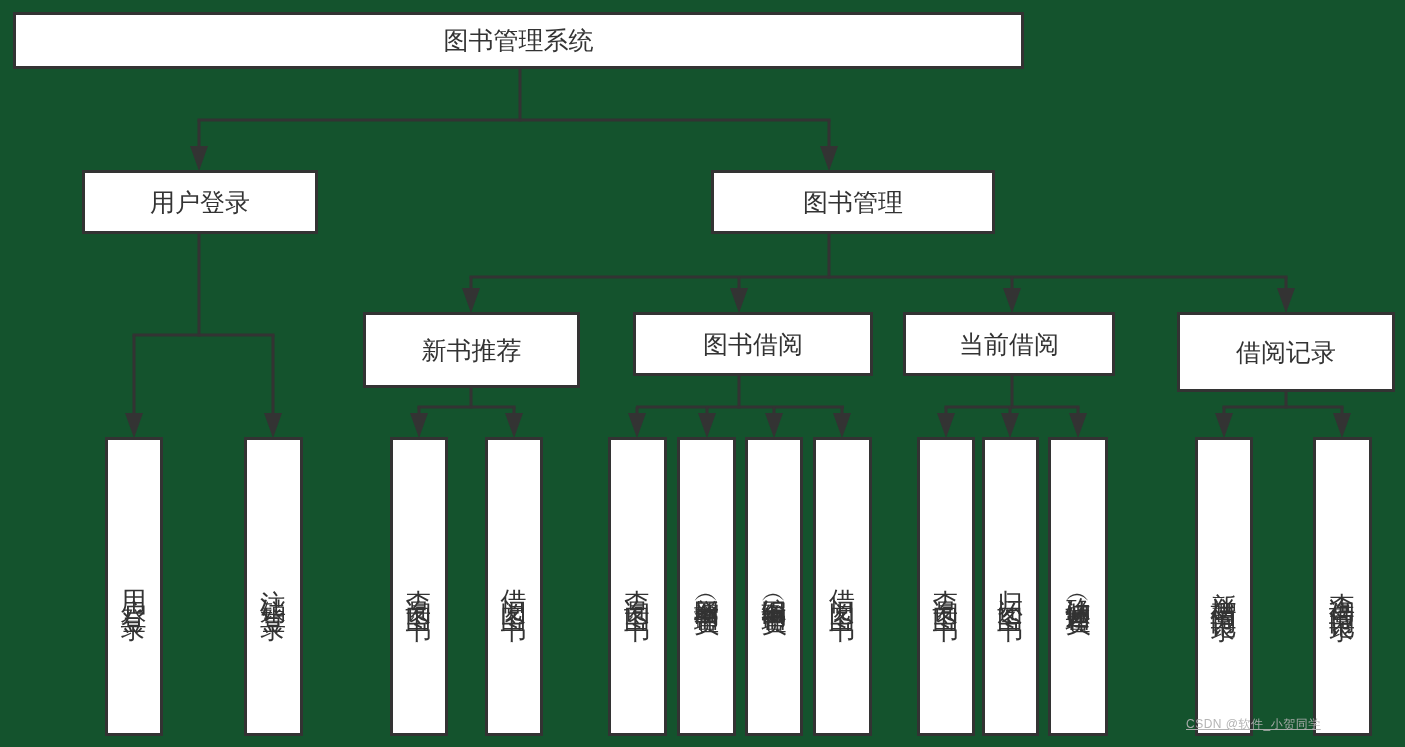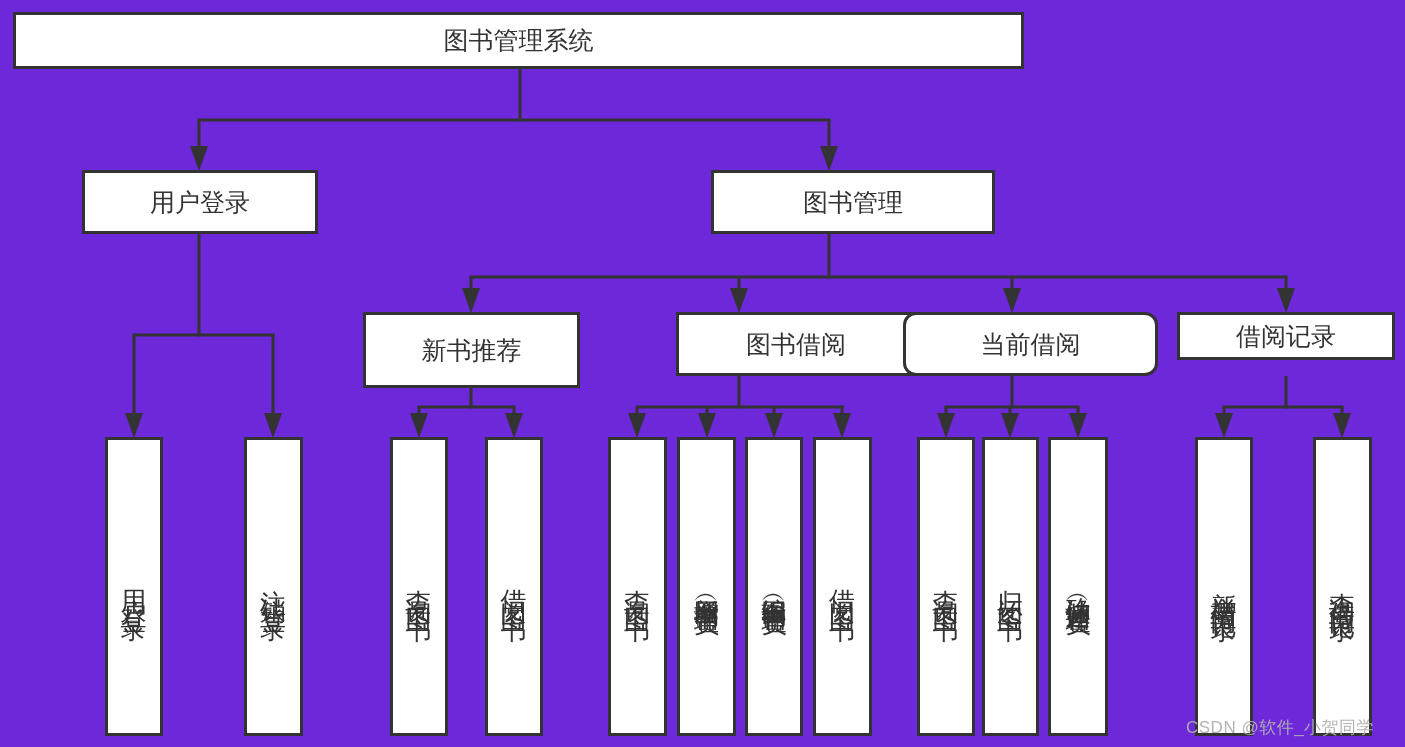--- a/index.html
+++ b/index.html
@@ -1,21 +1,21 @@
 <!DOCTYPE html>
 <html><head>
 <meta charset="utf-8">
 <style>
   * { margin: 0; padding: 0; box-sizing: border-box; }
   html, body { background: #ffffff; }
   .canvas {
     position: relative;
     width: 1405px;
     height: 747px;
-    background: #6d28d9;
+    background: #14532d;
     font-family: "Liberation Sans", sans-serif;
     overflow: hidden;
   }
   svg.wires {
     position: absolute;
     left: 0; top: 0;
     width: 1405px; height: 747px;
   }
   .box {
     position: absolute;
@@ -35,24 +35,25 @@
     font-size: 26px;
     letter-spacing: 9px;
     white-space: normal;
   }
   .box.v.mid  { letter-spacing: 5px; }
   .box.v.long { letter-spacing: 2px; font-size: 25px; }
   .watermark {
     position: absolute;
     left: 1186px;
     top: 716px;
-    font-size: 17px;
+    font-size: 12px;
     letter-spacing: 0.5px;
     color: rgba(176, 176, 176, 0.95);
     white-space: nowrap;
+    text-decoration: underline;
   }
 </style>
 </head>
 <body>
 
 <div class="canvas">
 
   <svg class="wires" viewBox="0 0 1405 747" aria-hidden="true">
     <g stroke="#333333" stroke-width="3" fill="none">
 
@@ -121,23 +122,23 @@
       <polygon points="1333,413 1351,413 1342,438"></polygon>
     </g>
   </svg>
 
   <div class="box" style="left:13px; top:12px; width:1011px; height:57px;">图书管理系统</div>
 
   <div class="box" style="left:82px; top:170px; width:236px; height:64px;">用户登录</div>
   <div class="box" style="left:711px; top:170px; width:284px; height:64px;">图书管理</div>
 
   <div class="box" style="left:363px; top:312px; width:217px; height:76px;">新书推荐</div>
-  <div class="box" style="left:633px; top:312px; width:240px; height:64px;margin-left:43px;">图书借阅</div>
-  <div class="box" style="left:903px; top:312px; width:255px; height:64px;border-radius:13px;">当前借阅</div>
-  <div class="box" style="left:1177px; top:312px; width:218px; height:48px;">借阅记录</div>
+  <div class="box" style="left:633px; top:312px; width:240px; height:64px;">图书借阅</div>
+  <div class="box" style="left:903px; top:312px; width:212px; height:64px;">当前借阅</div>
+  <div class="box" style="left:1177px; top:312px; width:218px; height:80px;">借阅记录</div>
 
   <div class="box v" style="left:105px; top:437px; width:58px; height:299px;">用户登录</div>
   <div class="box v" style="left:244px; top:437px; width:59px; height:299px;">注销登录</div>
 
   <div class="box v" style="left:390px; top:437px; width:58px; height:299px;">查询图书</div>
   <div class="box v" style="left:485px; top:437px; width:58px; height:299px;">借阅图书</div>
 
   <div class="box v" style="left:608px; top:437px; width:59px; height:299px;">查询图书</div>
   <div class="box v long" style="left:677px; top:437px; width:59px; height:299px;">新增图书（管理员）</div>
   <div class="box v long" style="left:745px; top:437px; width:58px; height:299px;">编辑图书（管理员）</div>

